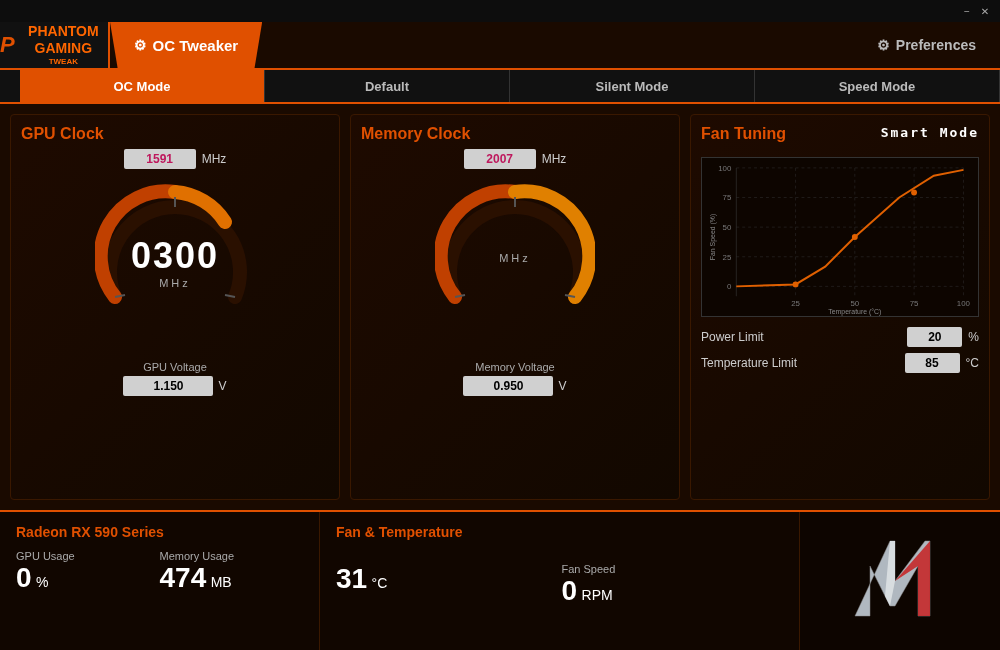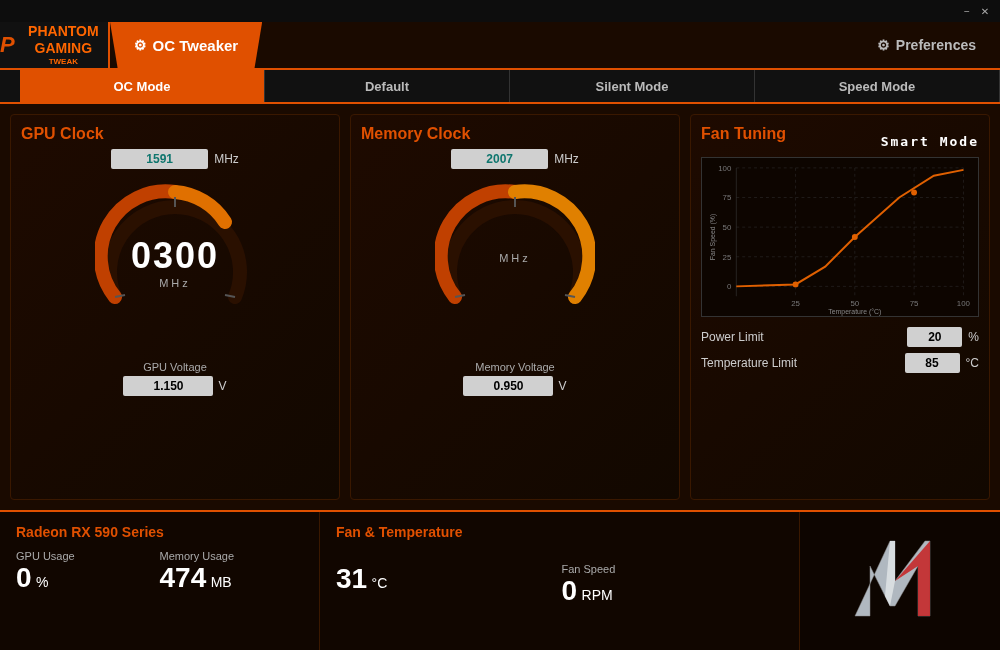--- a/index.html
+++ b/index.html
@@ -134,24 +134,24 @@
       font-size: 16px;
       font-weight: bold;
       align-self: flex-start;
       margin-bottom: 6px;
     }
     .mhz-input-row {
       display: flex; align-items: center; gap: 6px; margin-bottom: 8px;
     }
     .mhz-input {
       background: #d0d0d0;
-      color: #0f766e;
+      color: #be185d;
       border: none;
       border-radius: 2px;
-      width: 97px; height: 20px;
+      width: 72px; height: 20px;
       text-align: center;
       font-size: 12px;
       font-weight: bold;
     }
     .mhz-label { color: #ccc; font-size: 12px; }
 
     
     .gauge-container {
       position: relative;
       width: 160px;
@@ -195,21 +195,21 @@
 
     
     .fan-panel {
       width: 300px;
       background: linear-gradient(135deg, #1e0a00 0%, #120800 100%);
       border: 1px solid #3a1800;
       border-radius: 4px;
       padding: 10px;
     }
     .fan-panel-header {
-      display: flex; align-items: flex-end; justify-content: space-between;
+      display: flex; align-items: flex-start; justify-content: space-between;
       margin-bottom: 8px;
     }
     .smart-mode-label {
       color: #fff;
       font-size: 13px;
       font-weight: bold;
       letter-spacing: 2px;
       font-family: monospace;
     }
     .chart-area {

